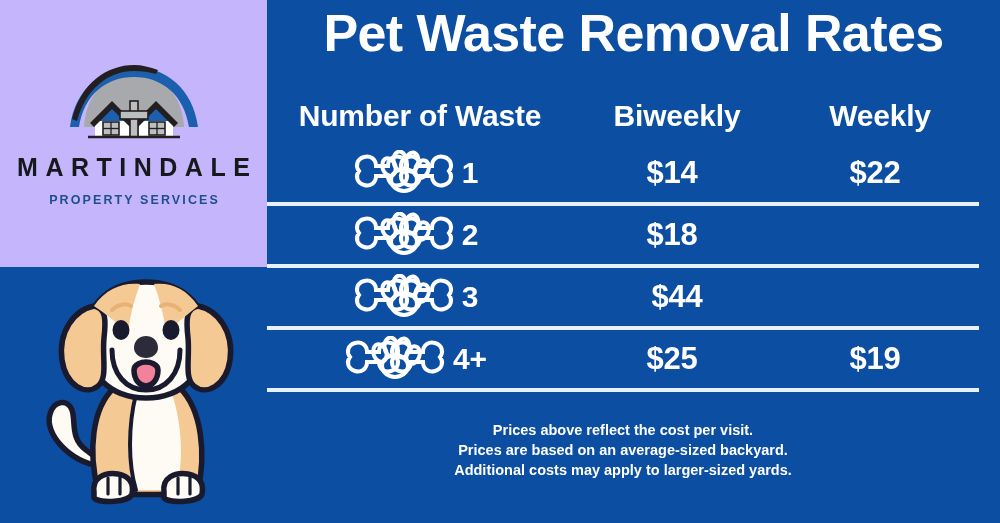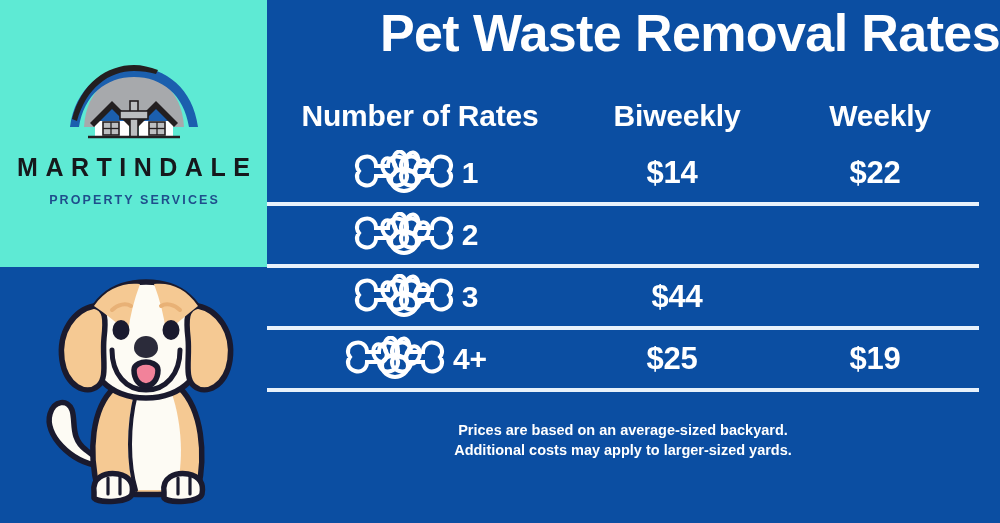--- a/index.html
+++ b/index.html
@@ -17,21 +17,21 @@
     -webkit-font-smoothing: antialiased;
   }
 
   
   .logo-panel {
     position: absolute;
     left: 0;
     top: 0;
     width: 267px;
     height: 267px;
-    background: #5eead4;
+    background: #c4b5fd;
     display: flex;
     flex-direction: column;
     align-items: center;
     justify-content: center;
   }
   .logo-mark {
     width: 168px;
     height: 88px;
     margin-bottom: 6px;
   }
@@ -72,21 +72,21 @@
     top: 0;
     width: 733px;
     height: 523px;
   }
 
   .poster-title {
     position: absolute;
     left: 0;
     top: 5px;
     width: 733px;
-    text-align: right;
+    text-align: center;
     color: #FFFFFF;
     font-size: 52px;
     font-weight: 700;
     letter-spacing: -0.6px;
     line-height: 1.1;
     white-space: nowrap;
   }
 
   
   .rate-table {
@@ -253,21 +253,21 @@
     </svg>
   </div>
 
   <div class="content">
 
     <div class="poster-title">Pet Waste Removal Rates</div>
 
     <div class="rate-table">
 
       <div class="thead-row">
-        <div class="th col-pets">Number of Rates</div>
+        <div class="th col-pets">Number of Waste</div>
         <div class="th col-bi">Biweekly</div>
         <div class="th col-week">Weekly</div>
       </div>
 
       <div class="trow">
         <div class="pets-cell">
           <span class="paw-bone">
             <svg viewBox="0 0 112 46" xmlns="http://www.w3.org/2000/svg">
               <g fill="none" stroke="#FFFFFF" stroke-width="4">
                 <path d="M28 16 C28 9 22 5 16 7 C9 9 7 16 11 21 C7 26 9 33 16 35 C22 37 28 33 28 26 L40 26 C40 33 46 37 52 35 C59 33 61 26 57 21 C61 16 59 9 52 7 C46 5 40 9 40 16 Z"></path>
@@ -296,20 +296,21 @@
                 <ellipse cx="56" cy="30" rx="13" ry="11"></ellipse>
                 <ellipse cx="41" cy="17" rx="6.5" ry="9" transform="rotate(-18 41 17)"></ellipse>
                 <ellipse cx="52" cy="11" rx="6.5" ry="9.5" transform="rotate(-6 52 11)"></ellipse>
                 <ellipse cx="64" cy="12" rx="6.5" ry="9.5" transform="rotate(8 64 12)"></ellipse>
                 <ellipse cx="74" cy="19" rx="6.5" ry="9" transform="rotate(20 74 19)"></ellipse>
               </g>
             </svg>
           </span>
           <span class="pets-count">2</span>
         </div>
+        <div class="price col-week">$18</div>
       </div>
 
       <div class="trow">
         <div class="pets-cell">
           <span class="paw-bone">
             <svg viewBox="0 0 112 46" xmlns="http://www.w3.org/2000/svg">
               <g fill="none" stroke="#FFFFFF" stroke-width="4">
                 <path d="M28 16 C28 9 22 5 16 7 C9 9 7 16 11 21 C7 26 9 33 16 35 C22 37 28 33 28 26 L40 26 C40 33 46 37 52 35 C59 33 61 26 57 21 C61 16 59 9 52 7 C46 5 40 9 40 16 Z"></path>
                 <path d="M72 16 C72 9 66 5 60 7 C53 9 51 16 55 21 C51 26 53 33 60 35 C66 37 72 33 72 26 L84 26 C84 33 90 37 96 35 C103 33 105 26 101 21 C105 16 103 9 96 7 C90 5 84 9 84 16 Z"></path>
                 <ellipse cx="56" cy="30" rx="13" ry="11"></ellipse>
@@ -342,18 +343,19 @@
           </span>
           <span class="pets-count">4+</span>
         </div>
         <div class="price col-week">$25</div>
         <div class="price col-bi">$19</div>
       </div>
 
     </div>
 
     <div class="footnotes">
+      <div class="footnote">Prices above reflect the cost per visit.</div>
       <div class="footnote">Prices are based on an average-sized backyard.</div>
       <div class="footnote">Additional costs may apply to larger-sized yards.</div>
     </div>
 
   </div>
 </div>
 
 </body></html>

